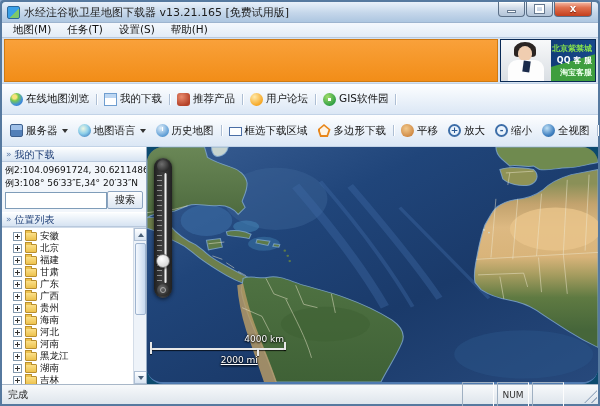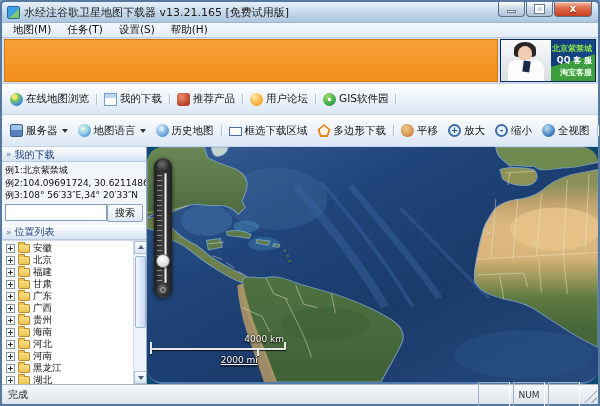--- a/index.html
+++ b/index.html
@@ -82,21 +82,21 @@
   .phead{height:15px;flex:0 0 auto;display:flex;align-items:center;gap:3px;padding-left:4px;
     background:linear-gradient(180deg,#fbfdfe,#d6e3f2);border-top:1px solid #fff;border-bottom:1px solid #b9c9dd;
     font-size:10px;color:#1f3f77;}
   .chev{color:#5a7aa8;font-size:9px;line-height:9px;}
   .examples{padding:2px 3px 1px 3px;font-size:9px;line-height:12.5px;color:#111;white-space:nowrap;overflow:hidden;}
   .searchrow{display:flex;align-items:center;gap:0;padding:1px 3px 3px 3px;}
   .sinput{flex:1;height:17px;border:1px solid #7f9db9;font-size:10px;padding:0 2px;min-width:0;background:#fff;}
   .sbtn{width:36px;height:18px;font-size:10px;font-family:inherit;color:#111;
     background:linear-gradient(180deg,#fdfdfd,#dce6f2);border:1px solid #8da4c0;border-radius:2px;padding:0;}
   .treewrap{flex:1;position:relative;background:#fff;border-top:1px solid #d0dcea;overflow:hidden;}
-  .tree{list-style:none;margin:2px 0 0 0;padding:0 0 0 4px;}
+  .tree{list-style:none;margin:2px 0 0 0;padding:0 0 0 11px;}
   .titem{height:12px;display:flex;align-items:center;gap:3px;font-size:9.5px;color:#111;white-space:nowrap;}
   .expander{width:9px;height:9px;border:1px solid #8399ad;background:#fff;position:relative;flex:0 0 auto;}
   .expander::before{content:"";position:absolute;left:1px;right:1px;top:3px;height:1px;background:#333;}
   .expander::after{content:"";position:absolute;top:1px;bottom:1px;left:3px;width:1px;background:#333;}
   .folder{width:12px;height:9px;flex:0 0 auto;position:relative;border:1px solid #b98f2f;border-radius:1px;
     background:linear-gradient(180deg,#fbe089,#edc24e);}
   .folder::before{content:"";position:absolute;top:-3px;left:-1px;width:5px;height:2px;background:#edc24e;
     border:1px solid #b98f2f;border-bottom:none;}
   .vscroll{position:absolute;right:0;top:0;bottom:0;width:13px;background:#eef3f9;border-left:1px solid #d4dde8;}
   .sarrow{position:absolute;left:0;width:13px;height:13px;background:linear-gradient(180deg,#fdfeff,#d8e4f2);
@@ -129,21 +129,21 @@
   .sb-km{position:absolute;right:2px;top:0;}
   .sb-line{position:absolute;left:0;right:0;top:14px;height:2px;background:#e8e8e8;box-shadow:0 1px 1px rgba(0,0,0,.7);}
   .sb-tick{position:absolute;width:2px;background:#e8e8e8;box-shadow:0 1px 1px rgba(0,0,0,.7);}
   .sb-tick.t-left{left:0;top:8px;height:12px;}
   .sb-tick.t-km{right:0;top:8px;height:8px;}
   .sb-tick.t-mi{left:79%;top:14px;height:8px;}
   .sb-mi{position:absolute;left:52%;top:21px;text-decoration:underline;}
   
   .statusbar{height:20px;flex:0 0 auto;display:flex;align-items:center;padding:0 8px 0 6px;position:relative;
     background:linear-gradient(180deg,#f7f9fb,#dee5ec);border-top:1px solid #a8b7c8;font-size:10px;color:#222;gap:28px;}
-  .scells{margin-left:auto;display:flex;height:25px;margin-right:10px;}
+  .scells{margin-left:auto;display:flex;height:25px;margin-right:26px;}
   .scell{width:32px;margin-left:3px;border:1px solid;border-color:#9fb0c2 #fdfdfd #fdfdfd #9fb0c2;
     font-size:9px;display:flex;align-items:center;justify-content:center;color:#333;}
   .grip{position:absolute;right:1px;bottom:1px;width:13px;height:13px;
     background:repeating-linear-gradient(135deg,#9fb0c4 0 1.5px,rgba(0,0,0,0) 1.5px 4.5px);
     clip-path:polygon(100% 0,100% 100%,0 100%);}
 </style>
 </head>
 <body>
 
 <div class="window">
@@ -279,21 +279,20 @@
 </div>
 
   <div class="main">
 
     <div class="leftpanel">
       <div class="phead">
         <span class="chev">»</span>
         <span>我的下载</span>
       </div>
       <div class="examples">
-        <div>例1:北京紫禁城</div>
         <div>例2:104.09691724, 30.62114865</div>
         <div>例3:108° 56′33″E,34° 20′33″N</div>
       </div>
       <div class="searchrow">
         <input class="sinput" value="" style="">
         <button class="sbtn">搜索</button>
       </div>
       <div class="phead">
         <span class="chev">»</span>
         <span>位置列表</span>
@@ -359,32 +358,32 @@
               <span class="folder"></span>
               <span class="tlabel">河南</span>
             </li>
 
   <li class="titem">
               <span class="expander"></span>
               <span class="folder"></span>
               <span class="tlabel">黑龙江</span>
             </li>
 
-  <li class="titem">
-              <span class="expander"></span>
-              <span class="folder"></span>
-              <span class="tlabel">湖北</span>
-            </li>
 
   <li class="titem">
               <span class="expander"></span>
               <span class="folder"></span>
               <span class="tlabel">湖南</span>
             </li>
 
+  <li class="titem">
+              <span class="expander"></span>
+              <span class="folder"></span>
+              <span class="tlabel">吉林</span>
+            </li>
 
   <li class="titem">
               <span class="expander"></span>
               <span class="folder"></span>
               <span class="tlabel">江苏</span>
             </li>
 
 </ul>
         <div class="vscroll">
           <div class="sarrow up"></div>

